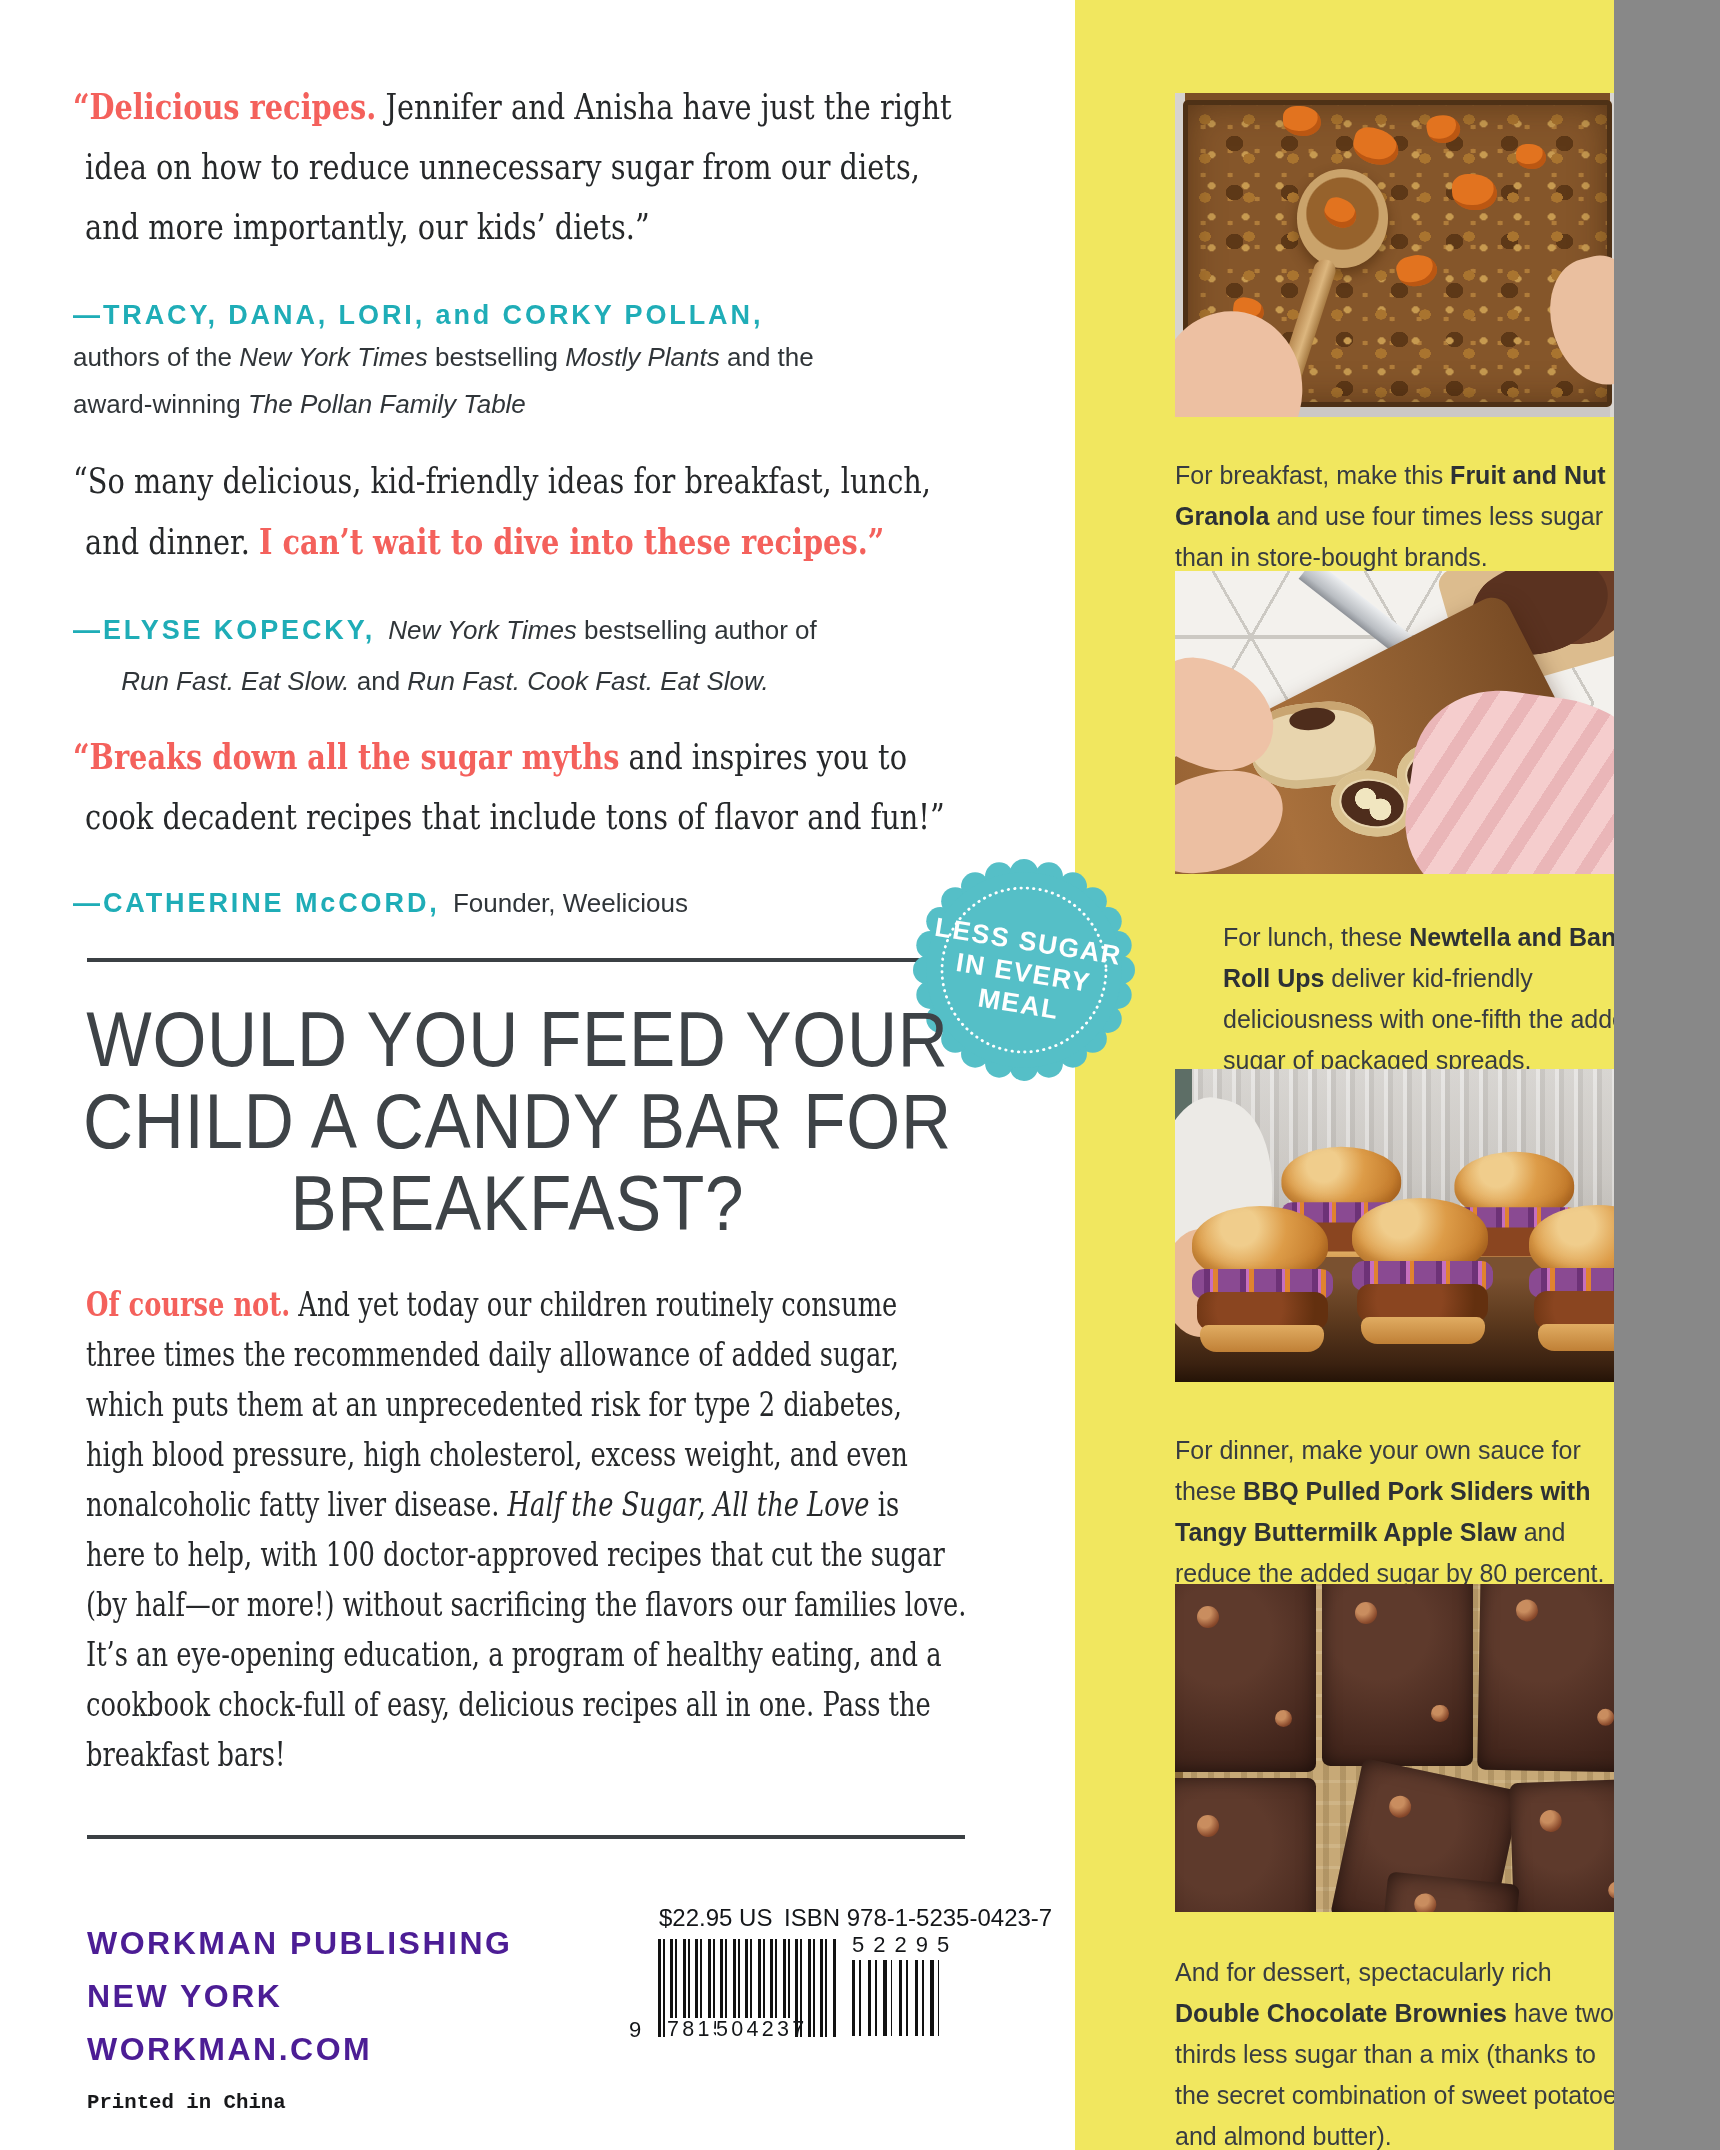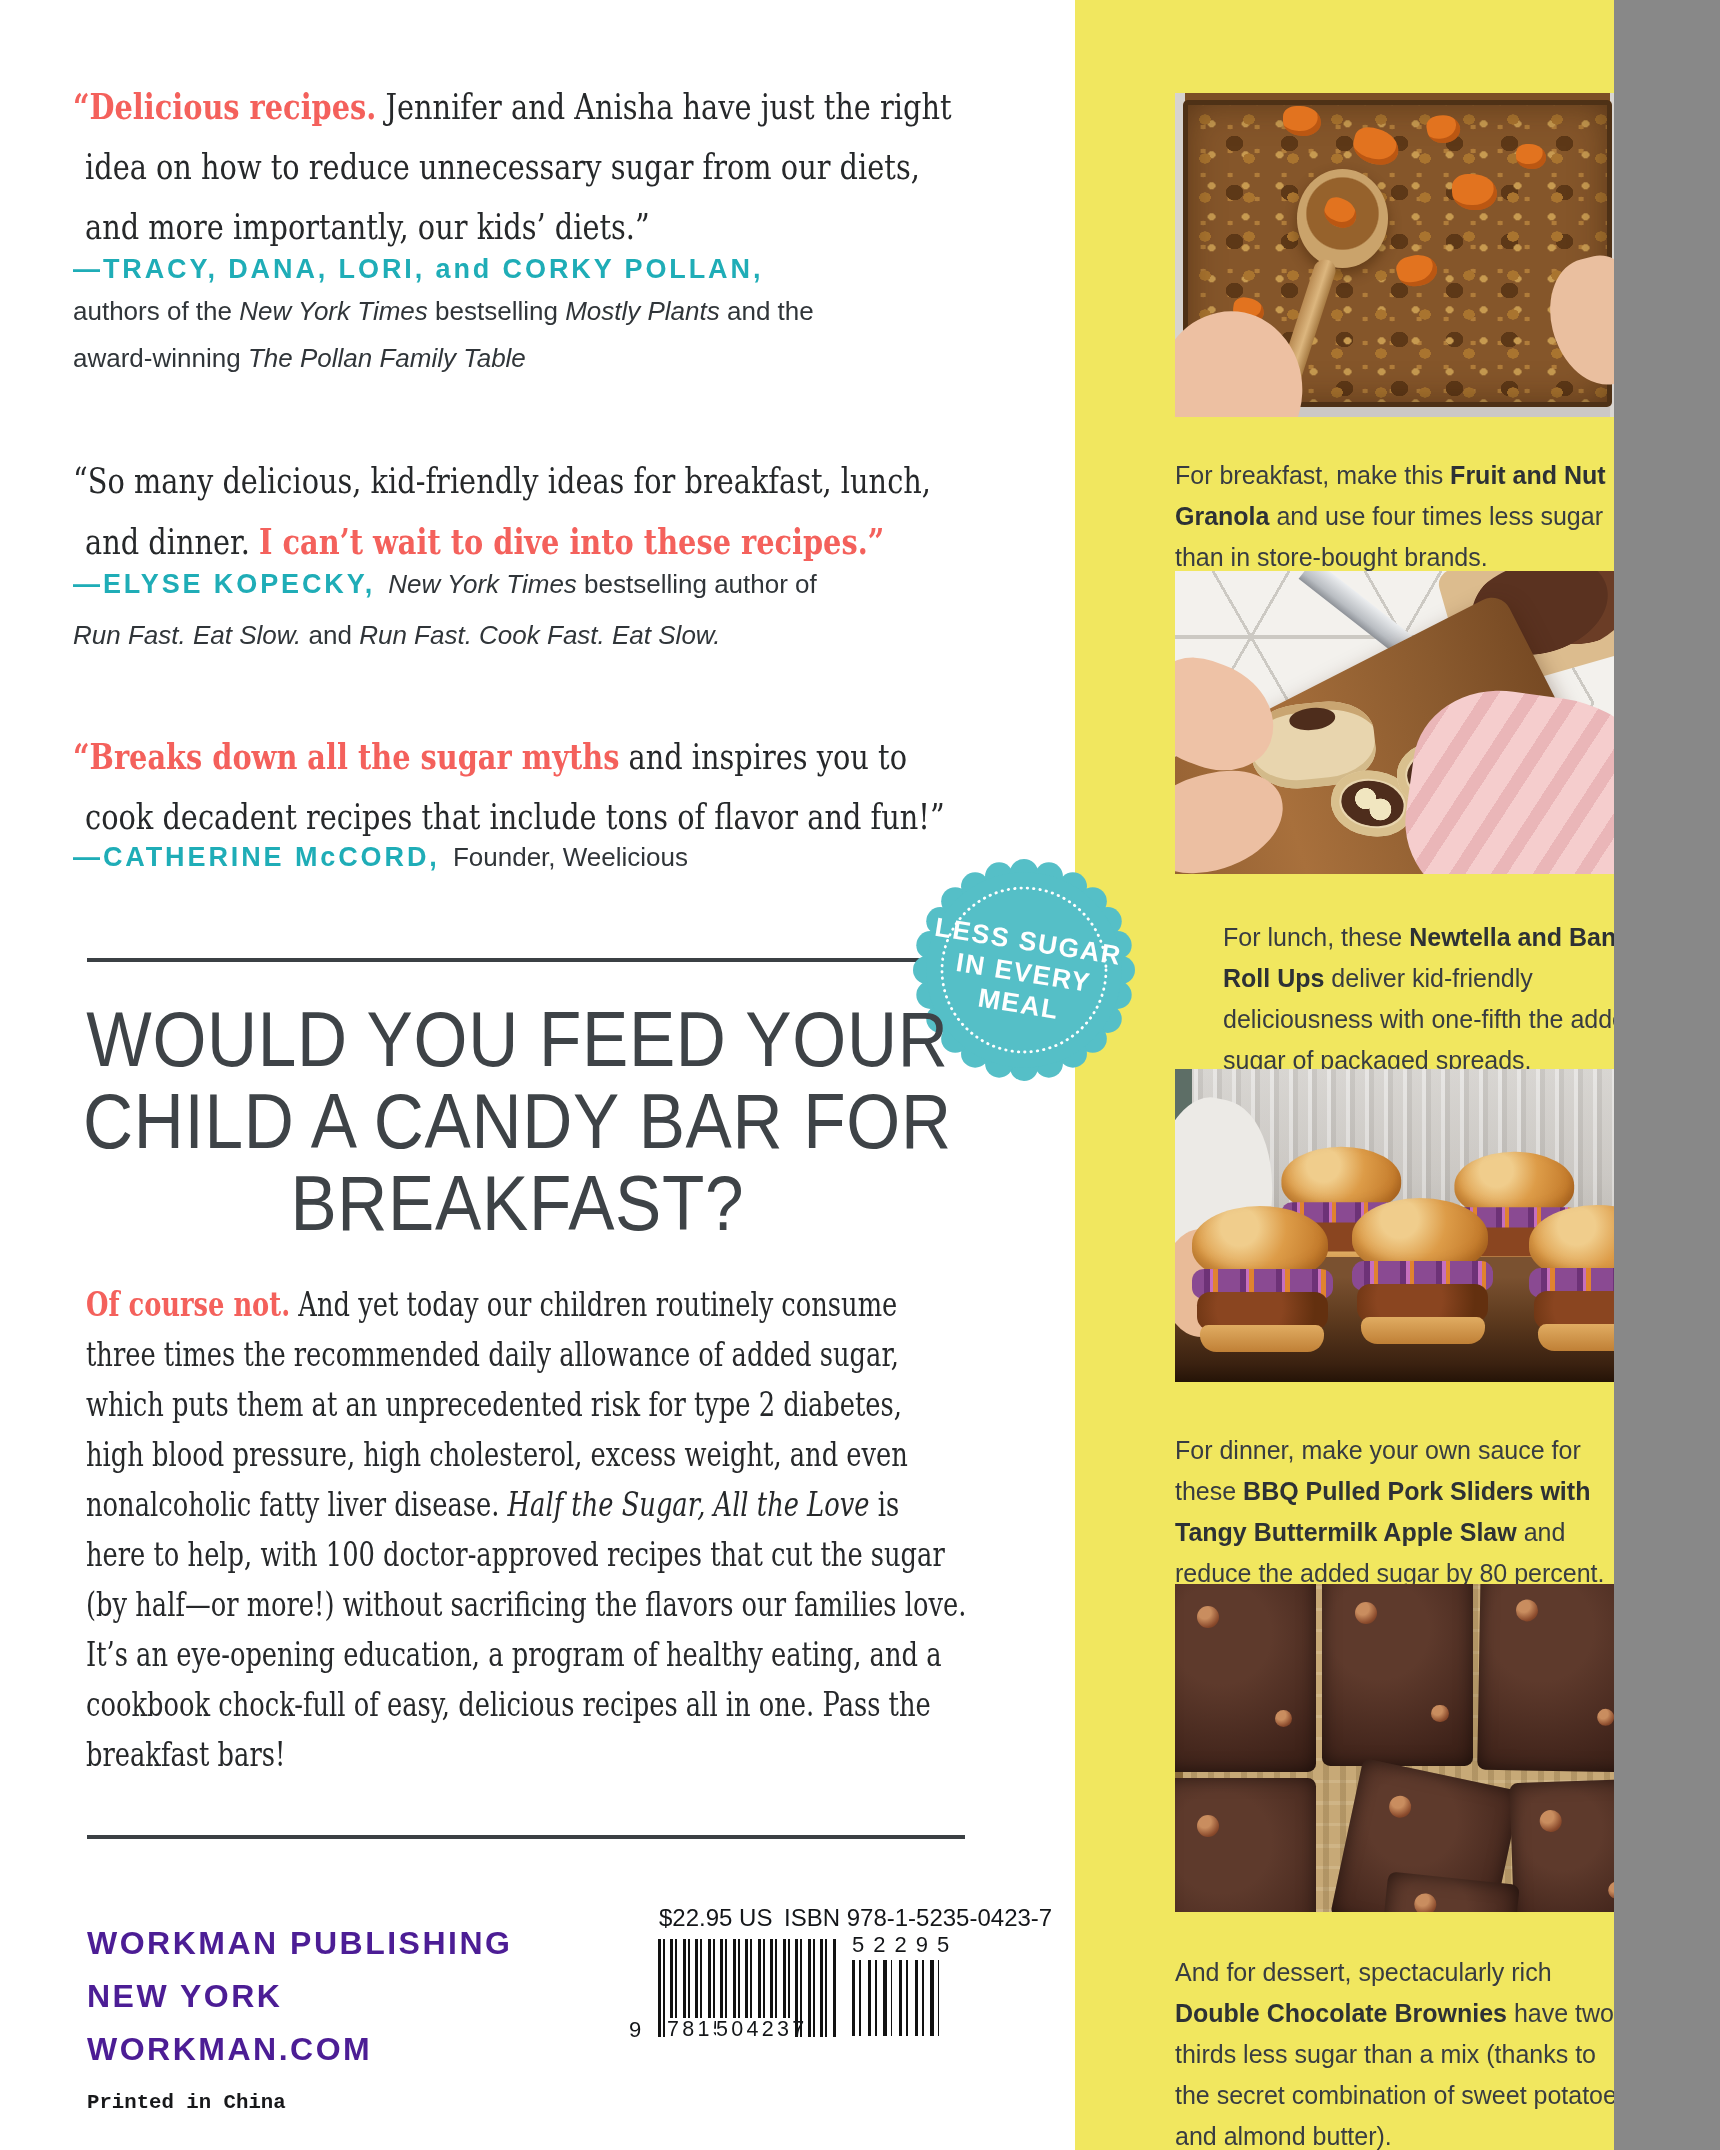--- a/index.html
+++ b/index.html
@@ -11,28 +11,28 @@
   .serifline{display:block;font-family:"DejaVu Serif",serif;color:#26282a;white-space:nowrap;
              transform:scaleX(.78);transform-origin:0 50%;}
   .quote{position:absolute;left:73px;}
   .quote .serifline{font-size:36px;line-height:60px;transform:scaleX(.8);}
   .quote .ql{padding-left:15px;}
   .quote .ql.first{padding-left:0;}
   .lead{color:#f4615c;font-weight:700;}
   .it{font-style:italic;}
 
   
-  .attr{position:absolute;left:73px;}
+  .attr{position:absolute;left:73px;margin-top:46px;}
   .attr-name{color:#1fadb7;font-weight:700;font-size:27px;letter-spacing:2.9px;white-space:nowrap;}
   .attr-name.inline{margin-right:13.2px;}
   .byline{font-size:26px;line-height:47px;color:#303539;white-space:nowrap;}
   #attr-pollan{top:250px;}
   #attr-pollan .attr-name{line-height:38px;}
   #attr-kopecky{top:559px;}
-  #attr-kopecky .byline{line-height:51px;}
+  #attr-kopecky .byline{line-height:51px;text-align:center;}
   #attr-mccord{top:834px;}
   #attr-mccord .byline{display:inline;}
 
   #quote-pollan{top:76px;}
   #quote-kopecky{top:451px;}
   #quote-mccord{top:726px;}
 
   .divider{position:absolute;left:87px;width:878px;height:4.1px;background:#3b4044;}
   #divider-1{top:958px;}
   #divider-2{top:1835px;}

